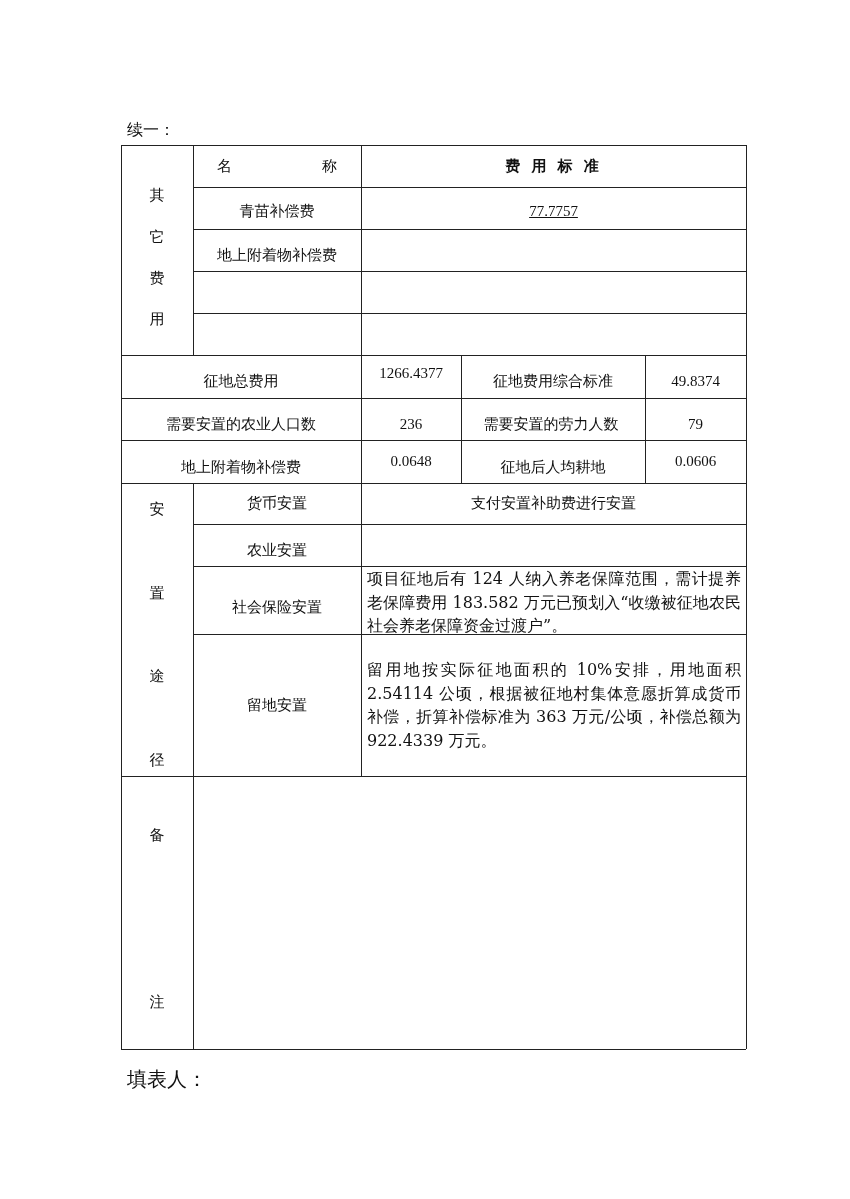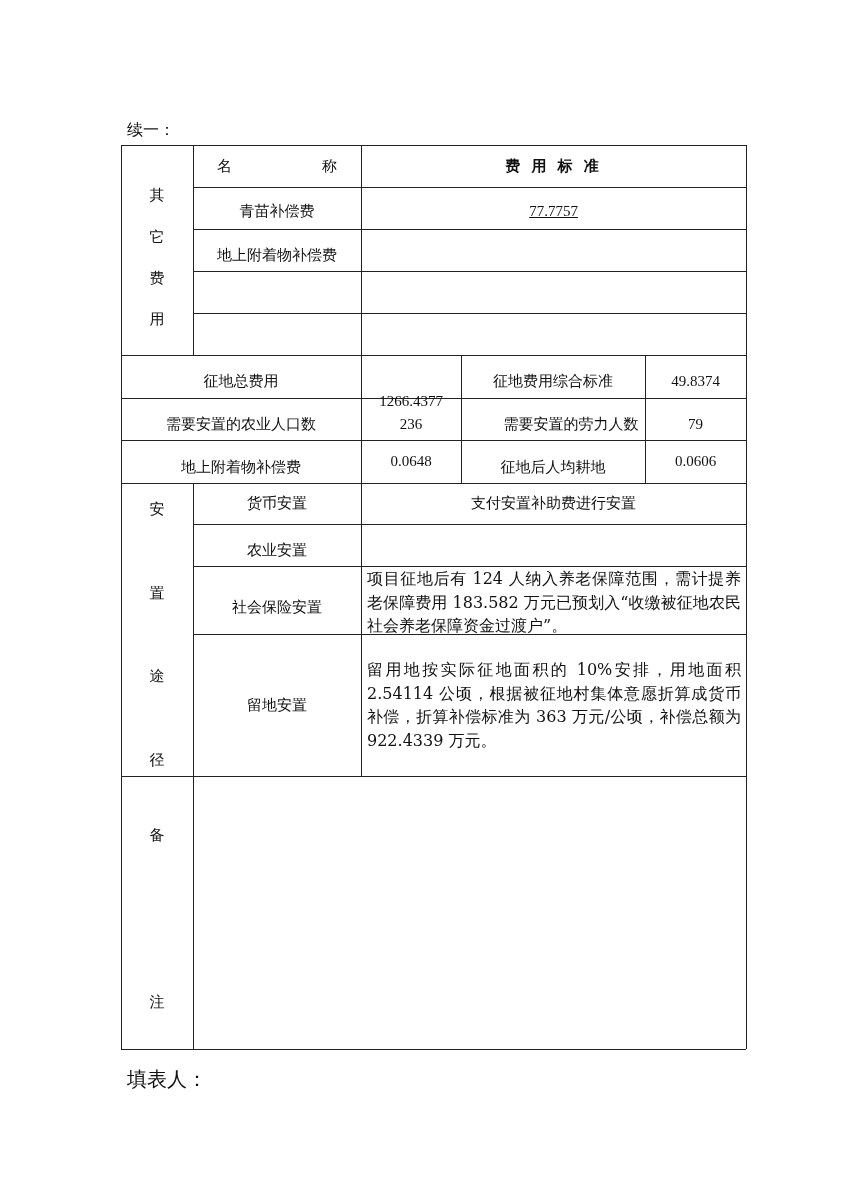--- a/index.html
+++ b/index.html
@@ -72,27 +72,27 @@
     <span class="num underline">77.7757</span>
   </div>
   <div class="cell" style="left:193px; top:234px; width:168px; height:42px;">地上附着物补偿费</div>
   <div class="cell" style="left:361px; top:229px; width:385px; height:42px;"></div>
   <div class="cell" style="left:193px; top:271px; width:168px; height:42px;"></div>
   <div class="cell" style="left:361px; top:271px; width:385px; height:42px;"></div>
   <div class="cell" style="left:193px; top:313px; width:168px; height:42px;"></div>
   <div class="cell" style="left:361px; top:313px; width:385px; height:42px;"></div>
 
   <div class="cell" style="left:121px; top:360px; width:240px; height:43px;">征地总费用</div>
-  <div class="cell num" style="left:361px; top:380px; width:100px; height:43px;">1266.4377</div>
+  <div class="cell num" style="left:361px; top:352px; width:100px; height:43px;">1266.4377</div>
   <div class="cell" style="left:461px; top:360px; width:184px; height:43px;">征地费用综合标准</div>
   <div class="cell num" style="left:645px; top:360px; width:101px; height:43px;">49.8374</div>
 
   <div class="cell" style="left:121px; top:403px; width:240px; height:42px;">需要安置的农业人口数</div>
   <div class="cell num" style="left:361px; top:403px; width:100px; height:42px;">236</div>
-  <div class="cell" style="left:479px; top:403px; width:184px; height:42px;">需要安置的劳力人数</div>
+  <div class="cell" style="left:459px; top:403px; width:184px; height:42px;">需要安置的劳力人数</div>
   <div class="cell num" style="left:645px; top:403px; width:101px; height:42px;">79</div>
 
   <div class="cell" style="left:121px; top:446px; width:240px; height:42px;">地上附着物补偿费</div>
   <div class="cell num" style="left:361px; top:440px; width:100px; height:42px;">0.0648</div>
   <div class="cell" style="left:461px; top:446px; width:184px; height:42px;">征地后人均耕地</div>
   <div class="cell num" style="left:645px; top:440px; width:101px; height:42px;">0.0606</div>
 
   <div>
     <div class="vchar" style="left:121px; top:500px;">安</div>
     <div class="vchar" style="left:121px; top:584px;">置</div>

